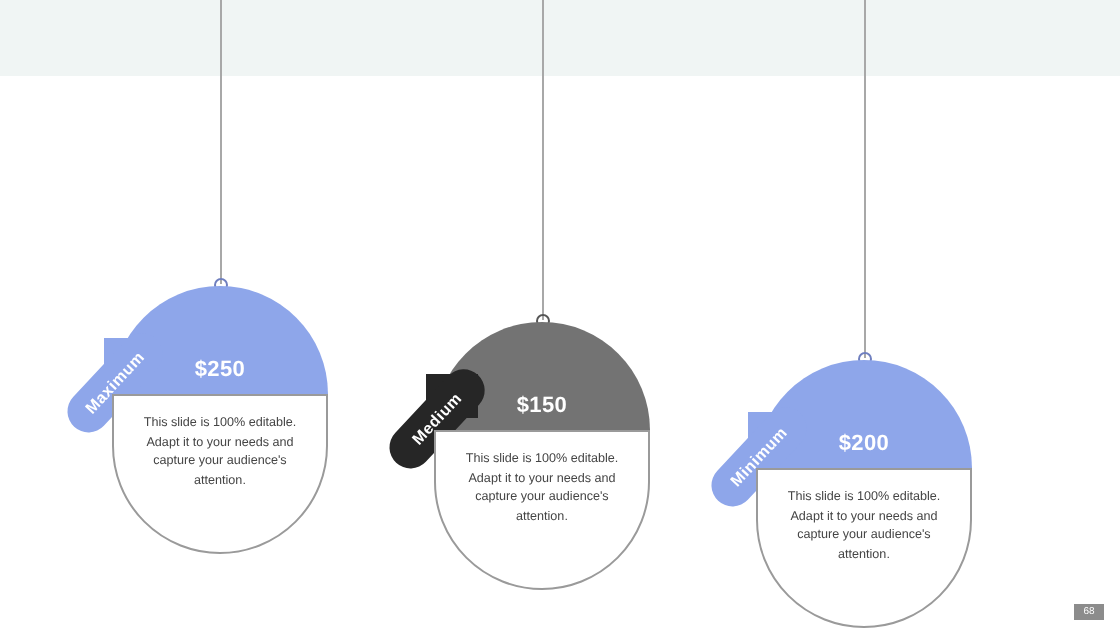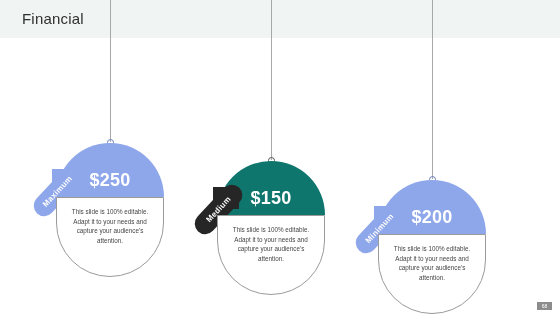--- a/index.html
+++ b/index.html
@@ -65,30 +65,30 @@
 
   
   .dome {
     position: absolute;
     width: 108px;
     height: 54px;
     border-radius: 108px 108px 0 0;
     overflow: visible;
   }
   .dome.blue   { background: #8ea6ea; }
-  .dome.dark   { background: #0f766e; }
+  .dome.dark   { background: #737373; }
 
   .dome-value {
     position: absolute;
     left: 0;
     right: 0;
     bottom: 6px;
     text-align: center;
     color: #ffffff;
-    font-size: 18px;
+    font-size: 11px;
     font-weight: 700;
     letter-spacing: 0.2px;
   }
 
   
   .bowl {
     position: absolute;
     width: 108px;
     height: 80px;
     border: 1px solid #9a9a9a;
@@ -156,21 +156,20 @@
     text-align: center;
     padding: 0 2px;
   }
 </style>
 </head>
 <body>
 
 <div id="slide">
 
   <div class="header-band"></div>
-  <div class="header-title">Financial</div>
 
   <div class="stem" style="left:110px; height:142px;"></div>
   <div class="stem-knob" style="left:107px; top:139px;"></div>
 
   <div class="group" style="left:56px; top:143px;">
     <div class="dome blue">
       <div class="dome-value">$250</div>
     </div>
     <div class="tag-joint blue" style="left:-4px; top:26px;"></div>
     <div class="tag blue" style="left:-38px; top:16px;">

